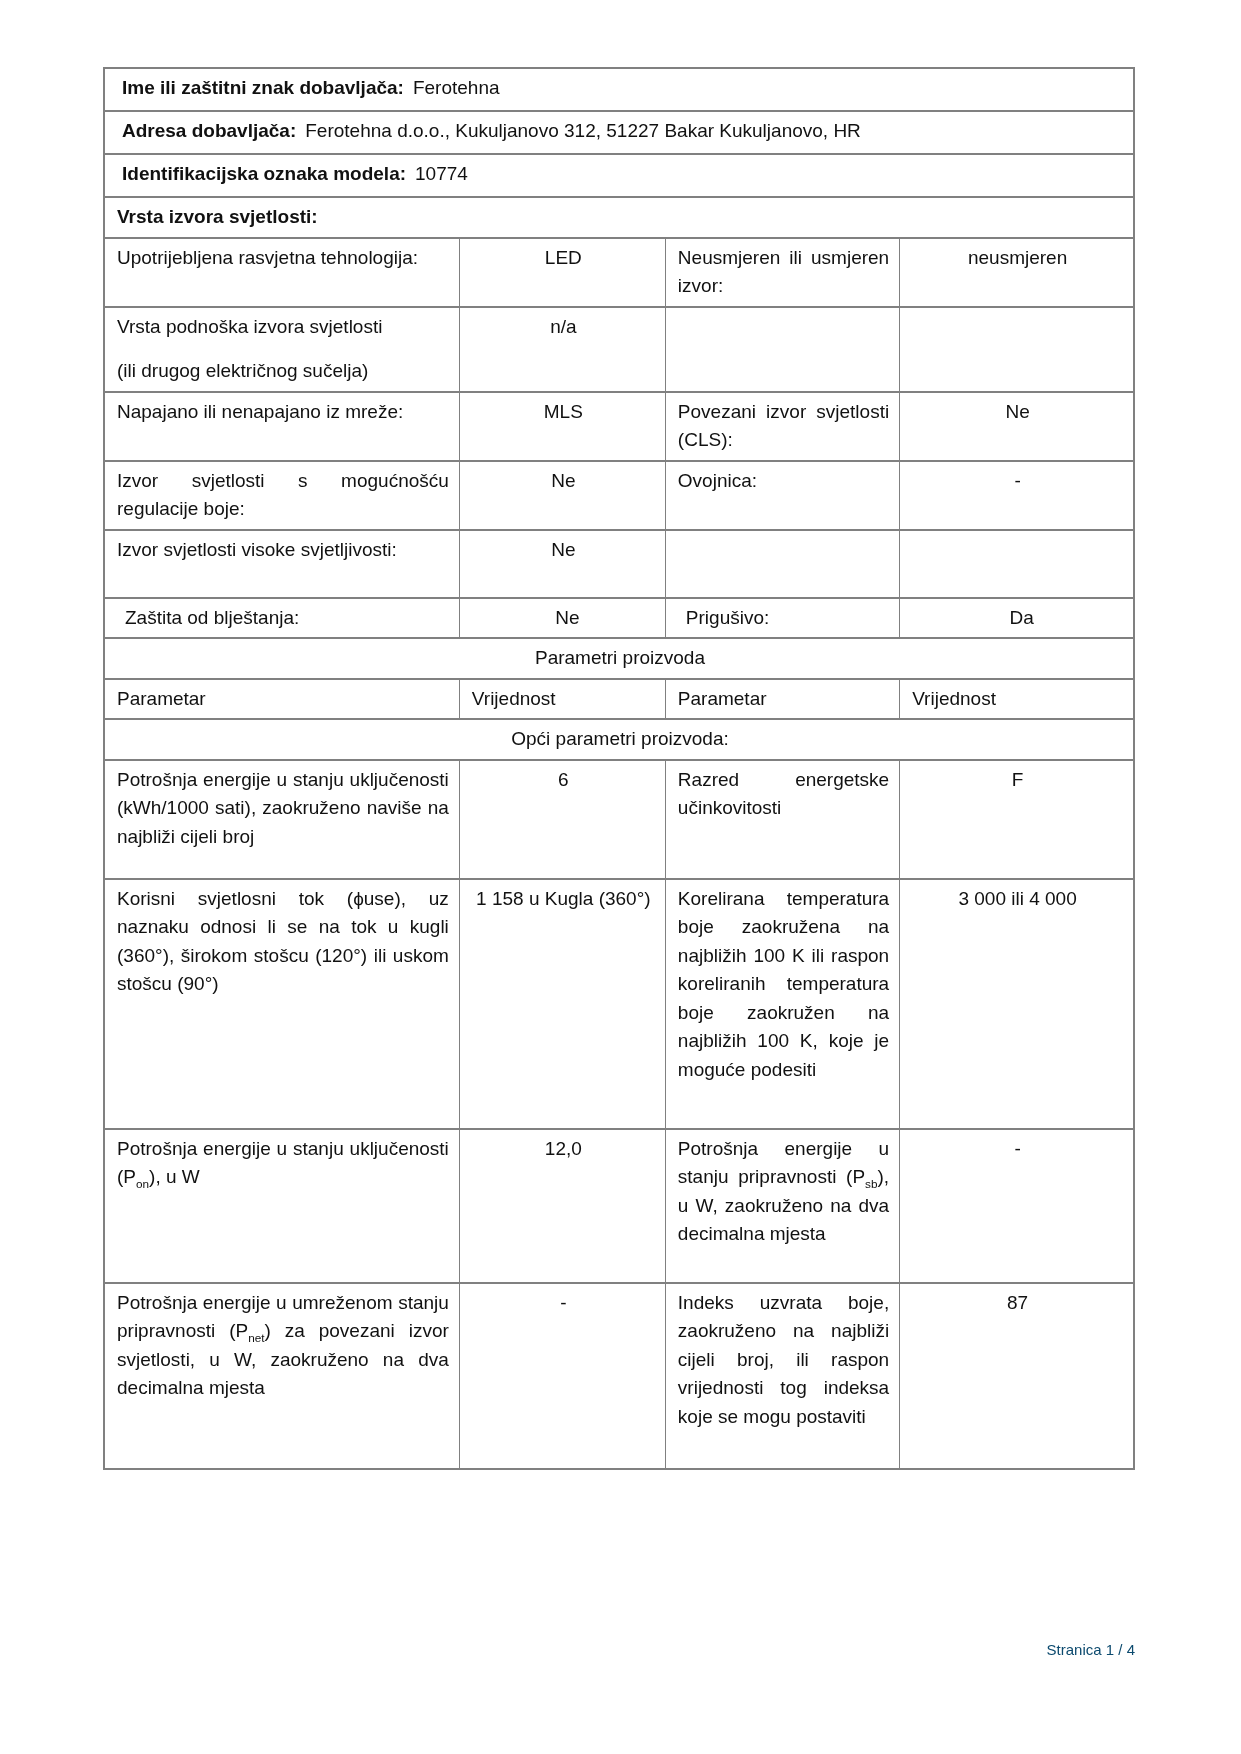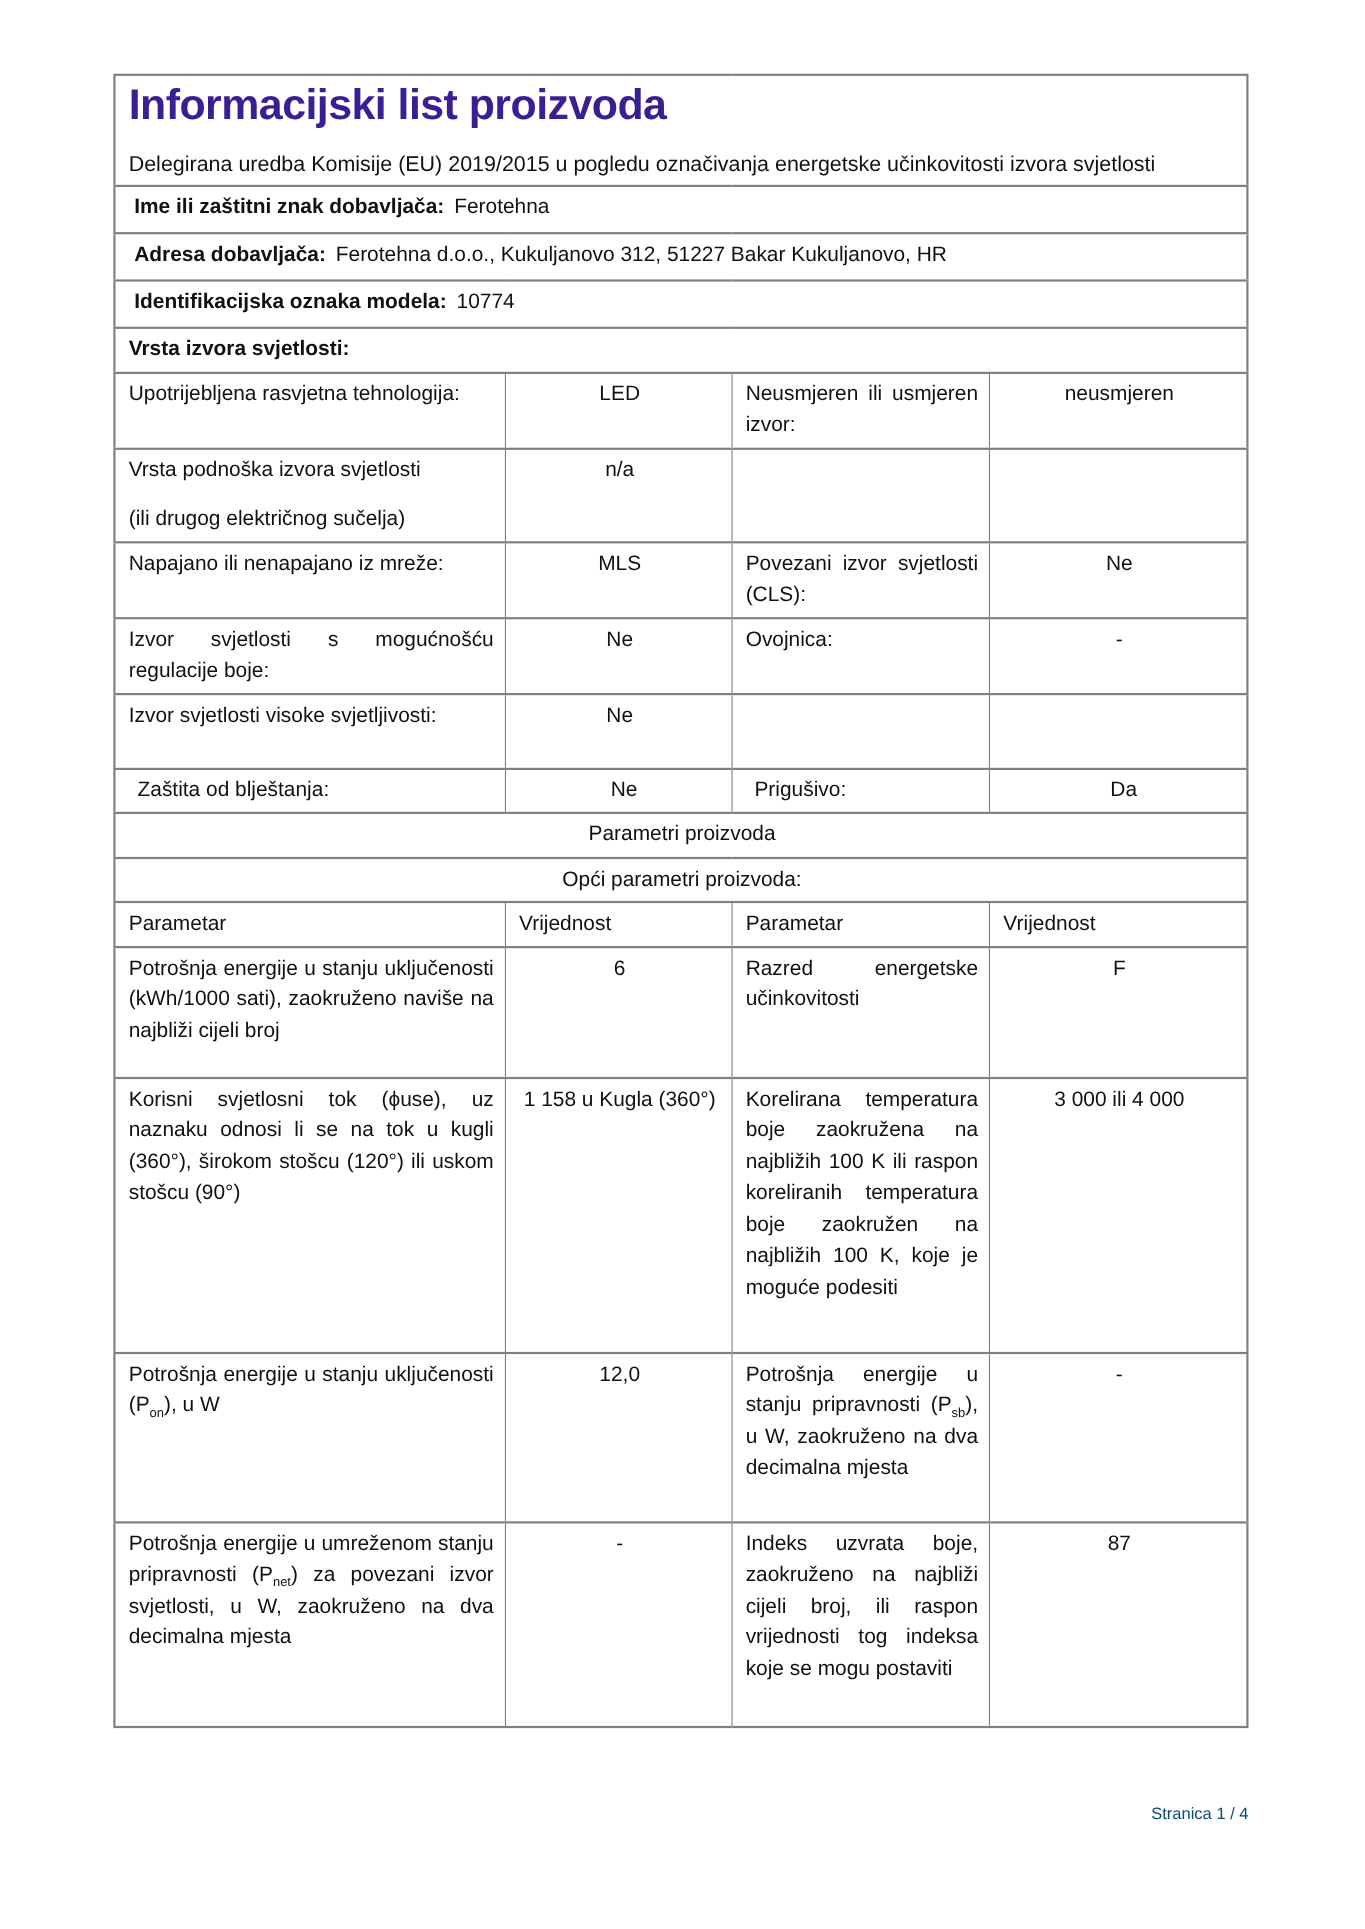--- a/index.html
+++ b/index.html
@@ -90,26 +90,20 @@
   <div class="content">
     <table class="doc">
       <colgroup>
         <col style="width:34.5%">
         <col style="width:20%">
         <col style="width:22.75%">
         <col style="width:22.75%">
       </colgroup>
 
       <tbody>
-          <tr>
-        <td colspan="4" class="title-cell">
-          <h1 class="doc-title">Informacijski list proizvoda</h1>
-          <p class="doc-subtitle">Delegirana uredba Komisije (EU) 2019/2015 u pogledu označivanja energetske učinkovitosti izvora svjetlosti</p>
-        </td>
-      </tr>
 
       <tr class="h-supplier">
         <td colspan="4">
           <span class="lbl">Ime ili zaštitni znak dobavljača:</span><span class="lbl-val">Ferotehna</span>
         </td>
       </tr>
       <tr class="h-supplier">
         <td colspan="4">
           <span class="lbl">Adresa dobavljača:</span><span class="lbl-val">Ferotehna d.o.o., Kukuljanovo 312, 51227 Bakar Kukuljanovo, HR</span>
         </td>
@@ -162,27 +156,27 @@
         <td class="param">Zaštita od blještanja:</td>
         <td class="val">Ne</td>
         <td class="param">Prigušivo:</td>
         <td class="val">Da</td>
       </tr>
 
       <tr class="h-sect">
         <td colspan="4" class="sect">Parametri proizvoda</td>
       </tr>
       <tr class="h-head">
-        <td colspan="4" class="sect">Opći parametri proizvoda:</td>
-      </tr>
-      <tr class="h-head">
         <td>Parametar</td>
         <td>Vrijednost</td>
         <td>Parametar</td>
         <td>Vrijednost</td>
+      </tr>
+      <tr class="h-head">
+        <td colspan="4" class="sect">Opći parametri proizvoda:</td>
       </tr>
 
       <tr class="h-r7">
         <td class="param">Potrošnja energije u stanju uključenosti (kWh/1000 sati), zaokruženo naviše na najbliži cijeli broj</td>
         <td class="val">6</td>
         <td class="param">Razred energetske učinkovitosti</td>
         <td class="val">F</td>
       </tr>
       <tr class="h-r8">
         <td class="param">Korisni svjetlosni tok (ϕuse), uz naznaku odnosi li se na tok u kugli (360°), širokom stošcu (120°) ili uskom stošcu (90°)</td>

